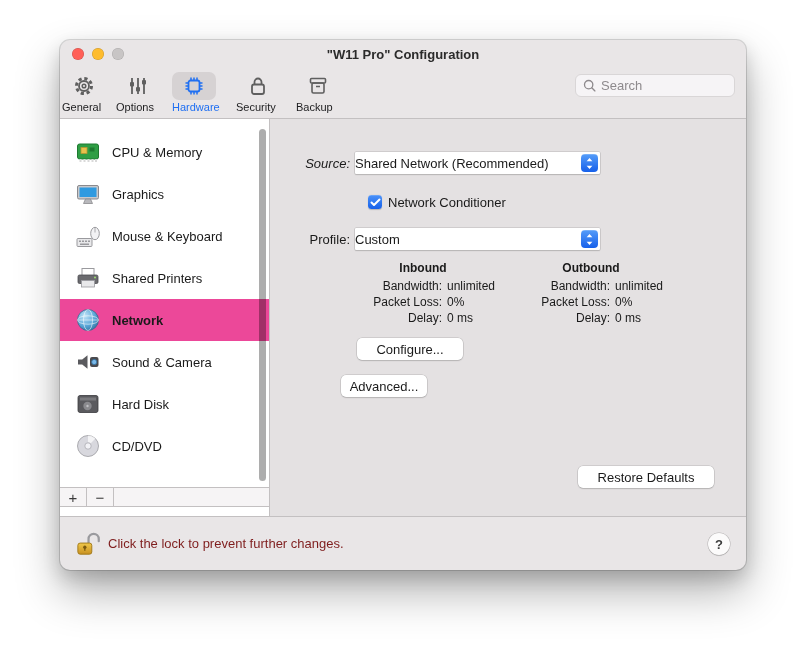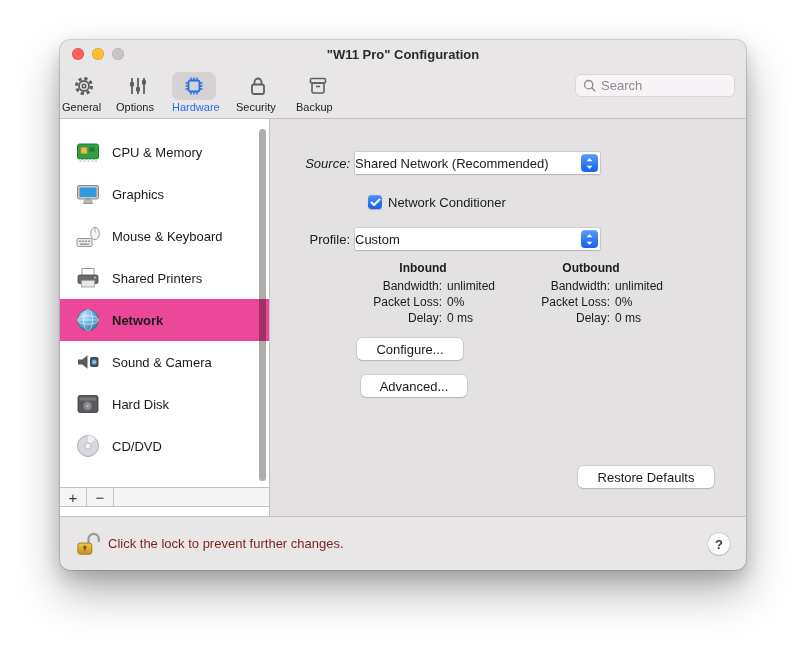--- a/index.html
+++ b/index.html
@@ -63,21 +63,21 @@
     box-shadow:inset 0 .5px 0 rgba(255,255,255,.35), 0 .5px 1px rgba(0,0,0,.2);
     display:flex; align-items:center; justify-content:center; }
   .stats-col { position:absolute; top:142px; width:150px; font-size:12px; }
   .stats-col.inbound { left:90px; } .stats-col.outbound { left:258px; }
   .stats-header { font-weight:bold; text-align:center; height:17px; padding-right:24px; }
   .stat-row { display:flex; height:16px; line-height:16px; }
   .stat-label { width:82px; text-align:right; margin-right:5px; }
   .btn { position:absolute; height:22px; background:#fff; border:none; border-radius:5px; font-family:inherit;
     font-size:13px; color:#1a1a1a; box-shadow:0 0 0 .5px rgba(0,0,0,.18), 0 1px 1.5px rgba(0,0,0,.12); }
   .btn.configure { left:87px;  top:219px; width:106px; }
-  .btn.advanced  { left:91px;  top:256px; width:106px; }
+  .btn.advanced  { left:71px;  top:256px; width:86px; }
   .btn.restore   { left:308px; top:347px; width:136px; }
 
   
   .footer { position:absolute; left:0; right:0; bottom:0; height:54px; border-top:1px solid #c3c0c1;
     display:flex; align-items:center; padding-left:16px; gap:6px; }
   .footer-text { font-size:13px; color:#7f1d1d; }
   .help-btn { position:absolute; right:16px; top:16px; width:22px; height:22px; border-radius:50%;
     background:#fcfbfb; box-shadow:0 0 0 .5px rgba(0,0,0,.22), 0 1px 1px rgba(0,0,0,.1);
     font-size:13px; font-weight:bold; color:#3c3c3c; display:flex; align-items:center; justify-content:center; }
 </style>

